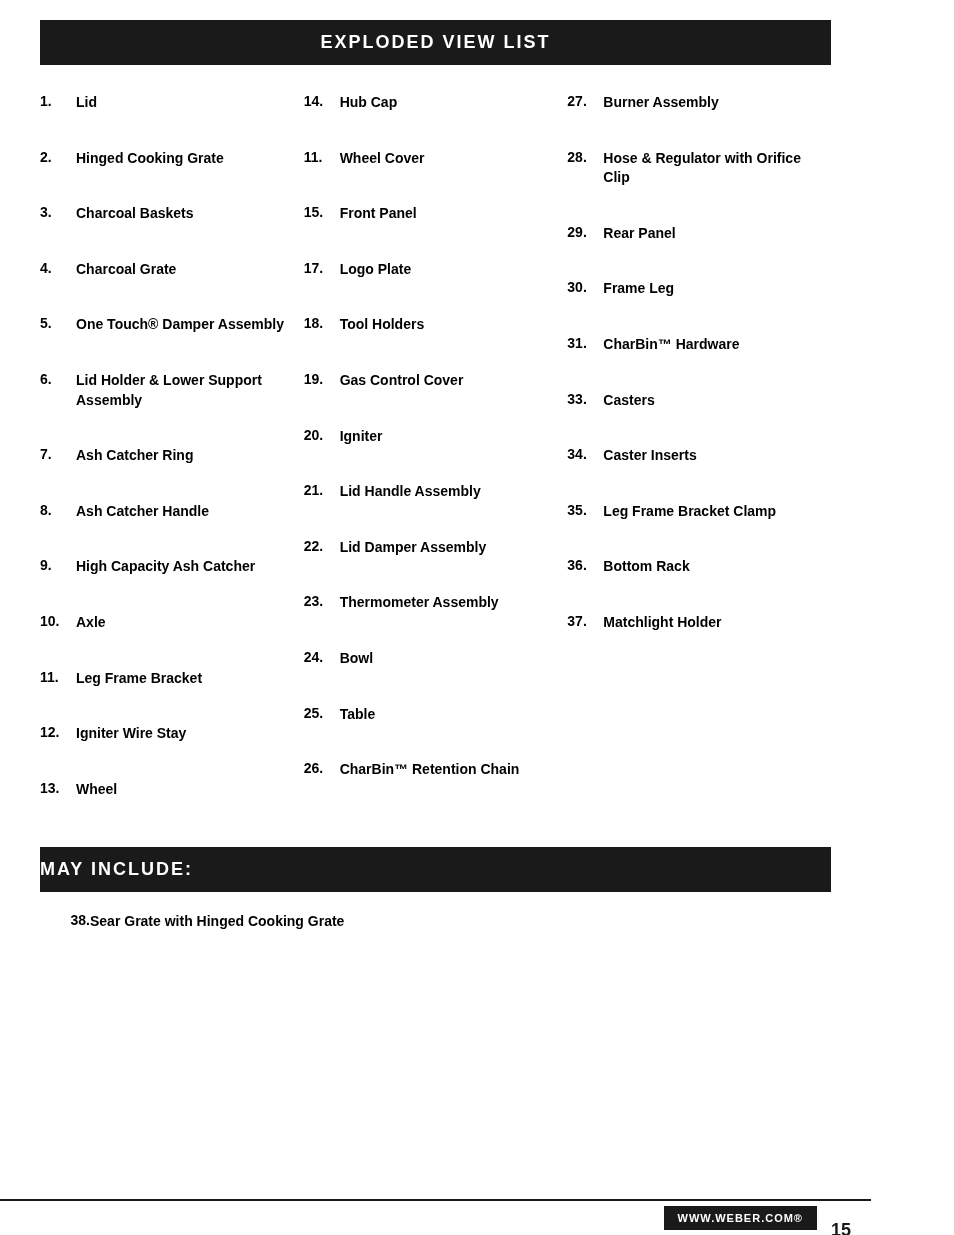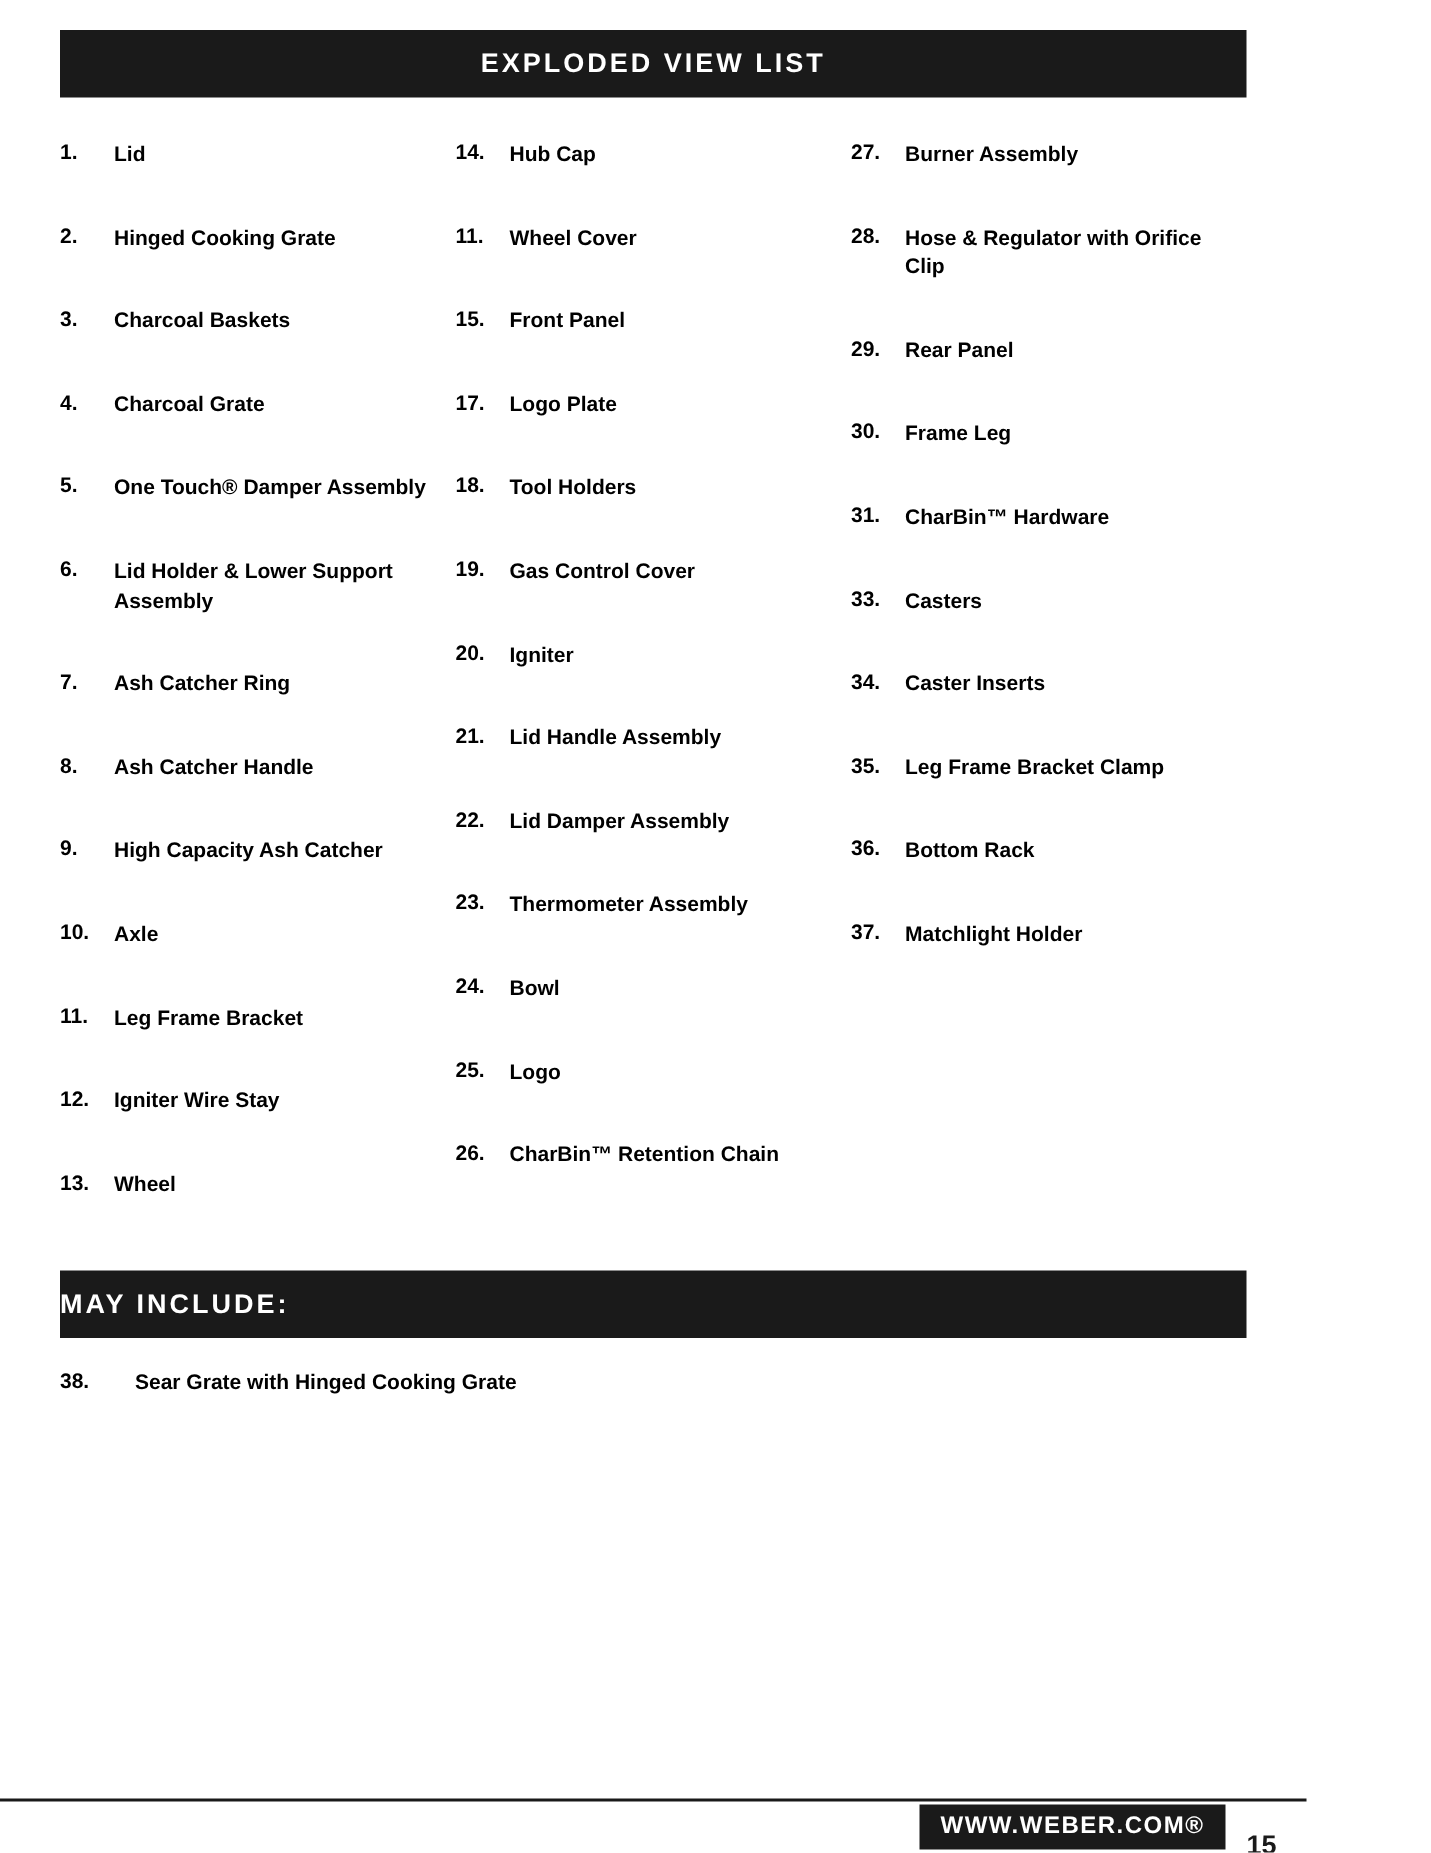--- a/index.html
+++ b/index.html
@@ -59,41 +59,42 @@
       font-size: 18px;
       letter-spacing: 2px;
       padding: 12px 0;
       margin-top: 30px;
       margin-bottom: 16px;
     }
     .may-include-item {
       display: flex;
       align-items: flex-start;
       padding: 4px 0;
+      text-align: right;
     }
     .may-include-item .item-number {
       min-width: 50px;
     }
     .footer {
       position: absolute;
       bottom: 0;
       left: 0;
       right: 0;
       height: 36px;
       background: #fff;
       border-top: 2px solid #1a1a1a;
       display: flex;
       align-items: center;
       justify-content: flex-end;
       padding: 0 20px;
     }
     .footer-website {
       background: #1a1a1a;
       color: #fff;
-      font-size: 16px;
+      font-size: 11px;
       font-weight: bold;
       padding: 6px 14px;
       letter-spacing: 1px;
     }
     .footer-page-number {
       font-size: 18px;
       font-weight: bold;
       margin-left: 14px;
       color: #1a1a1a;
       margin-top: 24px;
@@ -204,21 +205,21 @@
           <div class="item-entry">
             <span class="item-number">23.</span>
             <span class="item-label">Thermometer Assembly</span>
           </div>
           <div class="item-entry">
             <span class="item-number">24.</span>
             <span class="item-label">Bowl</span>
           </div>
           <div class="item-entry">
             <span class="item-number">25.</span>
-            <span class="item-label">Logo</span>
+            <span class="item-label">Table</span>
           </div>
           <div class="item-entry">
             <span class="item-number">26.</span>
             <span class="item-label">CharBin™ Retention Chain</span>
           </div>
         </div>
         <div style="display: flex; flex-direction: column;">
           <div class="item-entry">
             <span class="item-number">27.</span>
             <span class="item-label">Burner Assembly</span>

